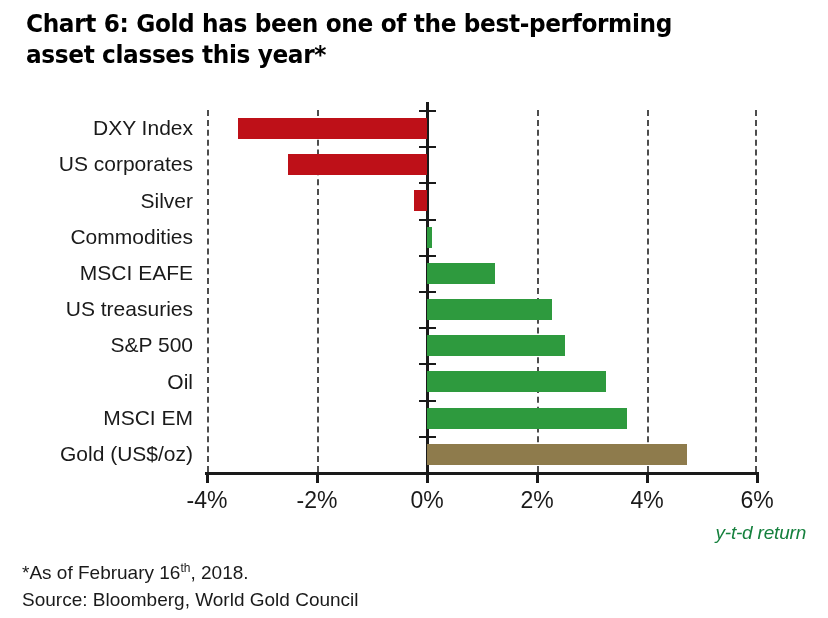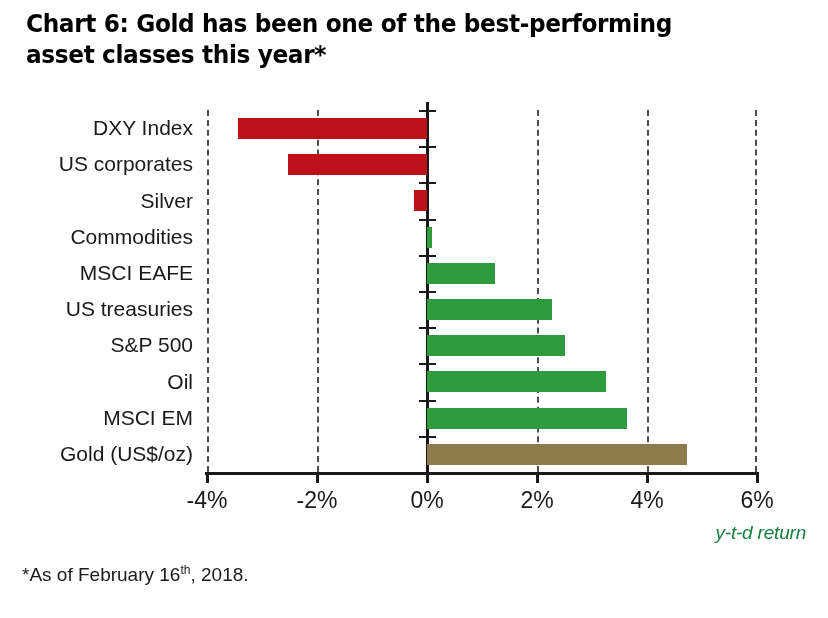--- a/index.html
+++ b/index.html
@@ -140,21 +140,21 @@
     line-height: 24px;
     color: #1a1a1a;
     white-space: nowrap;
   }
 
   
   .footnote {
     position: absolute;
     left: 22px;
     font-size: 19px;
-    line-height: 25px;
+    line-height: 20px;
     color: #1a1a1a;
   }
   .footnote.fn-1 { top: 558px; }
   .footnote.fn-2 { top: 590px; }
   .sup { font-size: 12px; vertical-align: 7px; }
 </style>
 </head>
 <body>
 
 <div id="chart-root">
@@ -245,14 +245,15 @@
       <div class="x-label" style="left: 647px;">4%</div>
       <div class="x-tick" style="left: 756px;"></div>
       <div class="x-label" style="left: 757px;">6%</div>
     </div>
 
   <div class="axis-caption">y-t-d return</div>
 
   <div class="footnote fn-1">
     <span>*As of February 16</span><span class="sup">th</span><span>, 2018.</span>
   </div>
+  <div class="footnote fn-2">Source: Bloomberg, World Gold Council</div>
 
 </div>
 
 </body></html>

